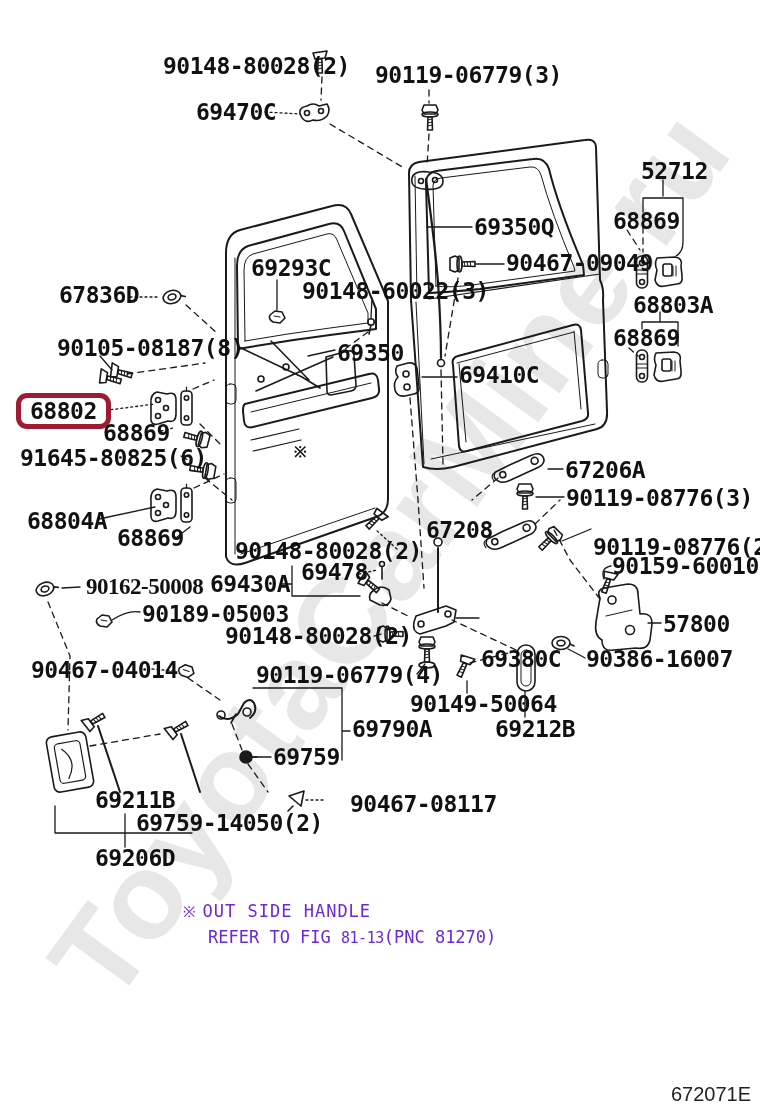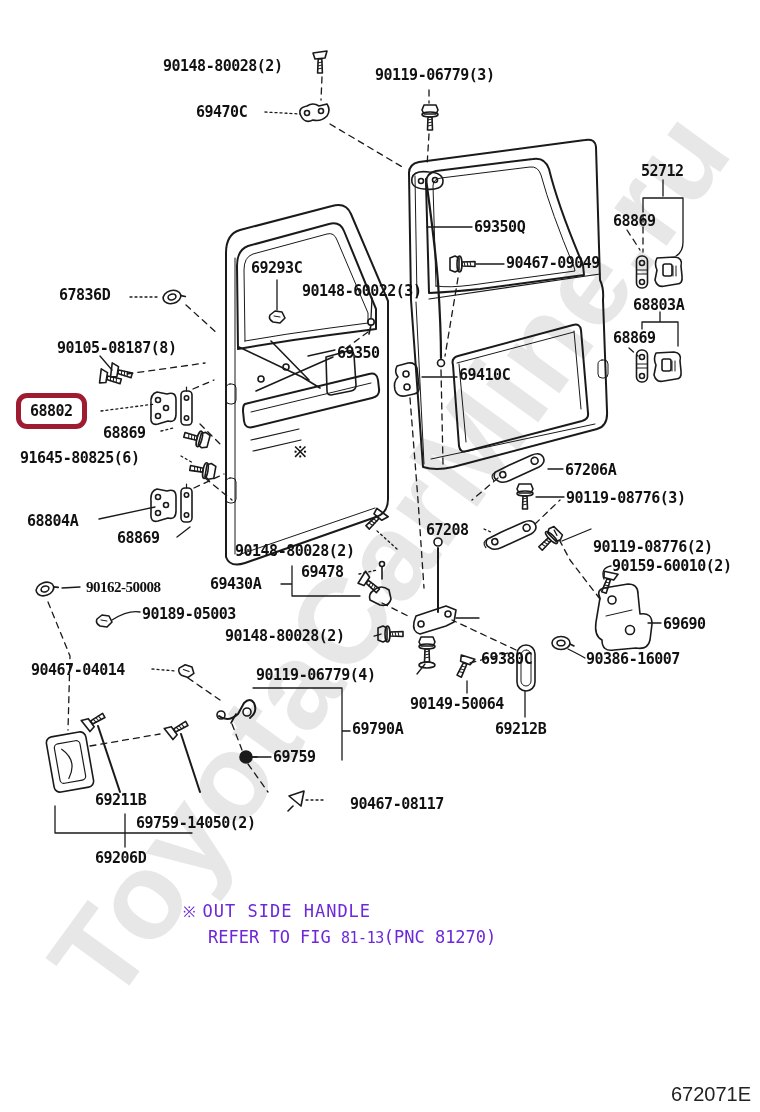--- a/index.html
+++ b/index.html
@@ -7,21 +7,21 @@
        font-family:"DejaVu Sans Mono","Liberation Mono",monospace;}
   #stage{position:absolute;inset:0;width:760px;height:1112px;background:#fff;}
   .watermark{
     position:absolute;left:390px;top:555px;width:1400px;
     transform:translate(-50%,-50%) rotate(-54deg);
     font-family:"Liberation Sans",sans-serif;font-weight:bold;
     font-size:122px;color:#e7e7e7;letter-spacing:2px;white-space:nowrap;
     text-align:center;user-select:none;z-index:1;}
   svg.art{position:absolute;left:0;top:0;z-index:2;}
   .part-label{
-    position:absolute;z-index:3;font-weight:bold;font-size:15px;line-height:20px;
+    position:absolute;z-index:3;font-weight:bold;font-size:23px;line-height:20px;
     color:#111;white-space:nowrap;letter-spacing:-0.5px;}
   .part-label.small{font-size:15px;line-height:16px;}
   .part-label.boxed{border:5px solid #9e1b32;padding:3px 9px;background:#fff;}
   .note{position:absolute;z-index:3;color:#6d28d9;font-weight:normal;white-space:nowrap;}
   #note-line1{left:183px;top:901px;font-size:17px;letter-spacing:1px;}
   #note-line1 .marker{font-size:15px;margin-right:6px;}
   #note-line2{left:208px;top:927px;font-size:17px;letter-spacing:0px;}
   #note-line2 .fig{font-size:15px;letter-spacing:-0.5px;}
   #doc-number{position:absolute;z-index:3;left:671px;top:1083px;
     font-family:"Liberation Sans",sans-serif;font-size:20px;color:#222;}
@@ -380,21 +380,21 @@
     <div class="part-label" style="left: 117px; top: 528px;">68869</div>
     <div class="part-label" style="left: 426px; top: 520px;">67208</div>
     <div class="part-label" style="left: 593px; top: 521px; margin-top: 16px;">90119-08776(2)</div>
     <div class="part-label" style="left: 235px; top: 541px;">90148-80028(2)</div>
     <div class="part-label" style="left: 301px; top: 562px;">69478</div>
     <div class="part-label" style="left: 86px; top: 577px; font-family: Liberation Serif, serif;">90162-50008</div>
     <div class="part-label" style="left: 210px; top: 574px;">69430A</div>
     <div class="part-label" style="left: 612px; top: 556px;">90159-60010(2)</div>
     <div class="part-label" style="left: 142px; top: 604px;">90189-05003</div>
     <div class="part-label" style="left: 481px; top: 609px; margin-top: 40px;">69380C</div>
-    <div class="part-label" style="left: 663px; top: 614px;">69690</div>
+    <div class="part-label" style="left: 663px; top: 614px;">57800</div>
     <div class="part-label" style="left: 225px; top: 626px;">90148-80028(2)</div>
     <div class="part-label" style="left: 586px; top: 649px;">90386-16007</div>
     <div class="part-label" style="left: 31px; top: 660px;">90467-04014</div>
     <div class="part-label" style="left: 256px; top: 665px;">90119-06779(4)</div>
     <div class="part-label" style="left: 410px; top: 694px;">90149-50064</div>
     <div class="part-label" style="left: 352px; top: 719px;">69790A</div>
     <div class="part-label" style="left: 495px; top: 719px;">69212B</div>
     <div class="part-label" style="left: 273px; top: 747px;">69759</div>
     <div class="part-label" style="left: 95px; top: 790px;">69211B</div>
     <div class="part-label" style="left: 328px; top: 794px; margin-left: 22px;">90467-08117</div>

